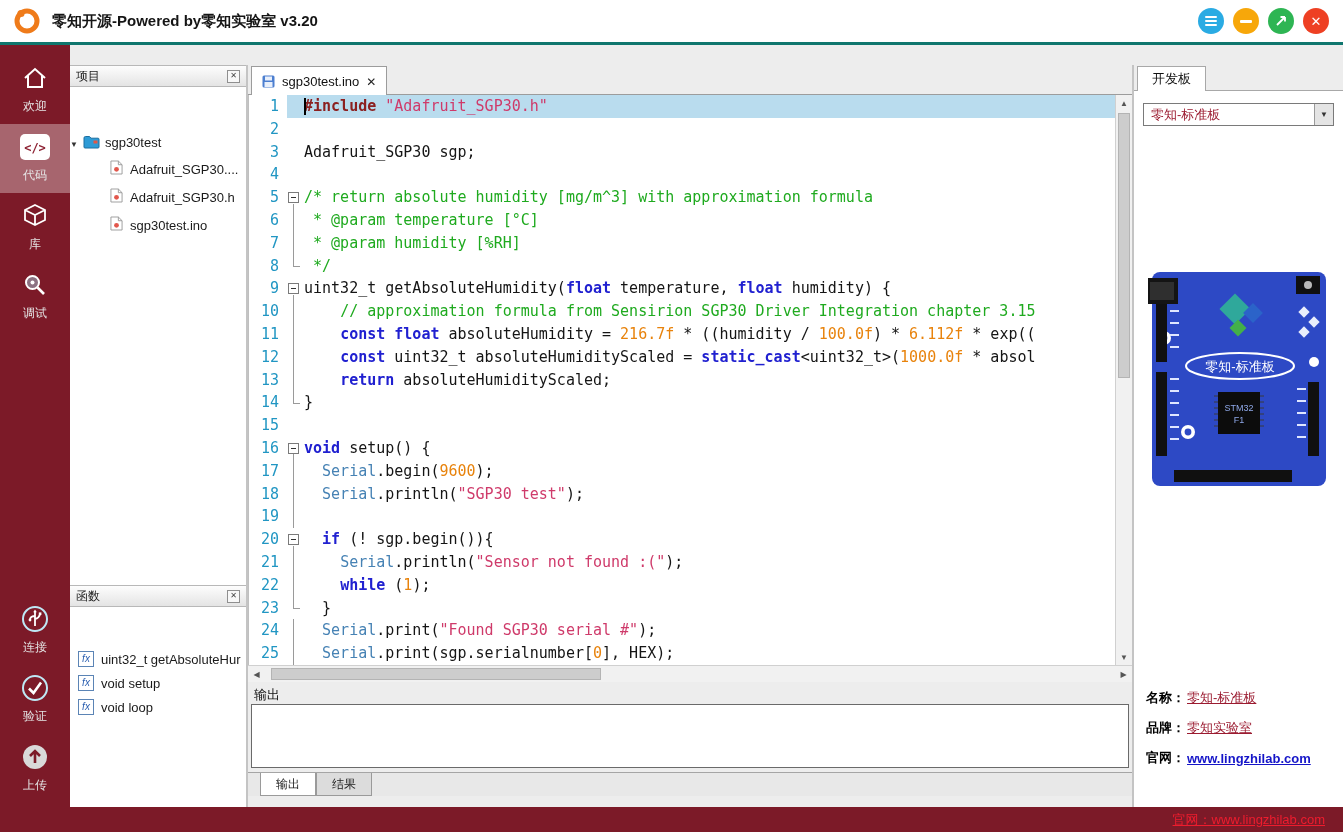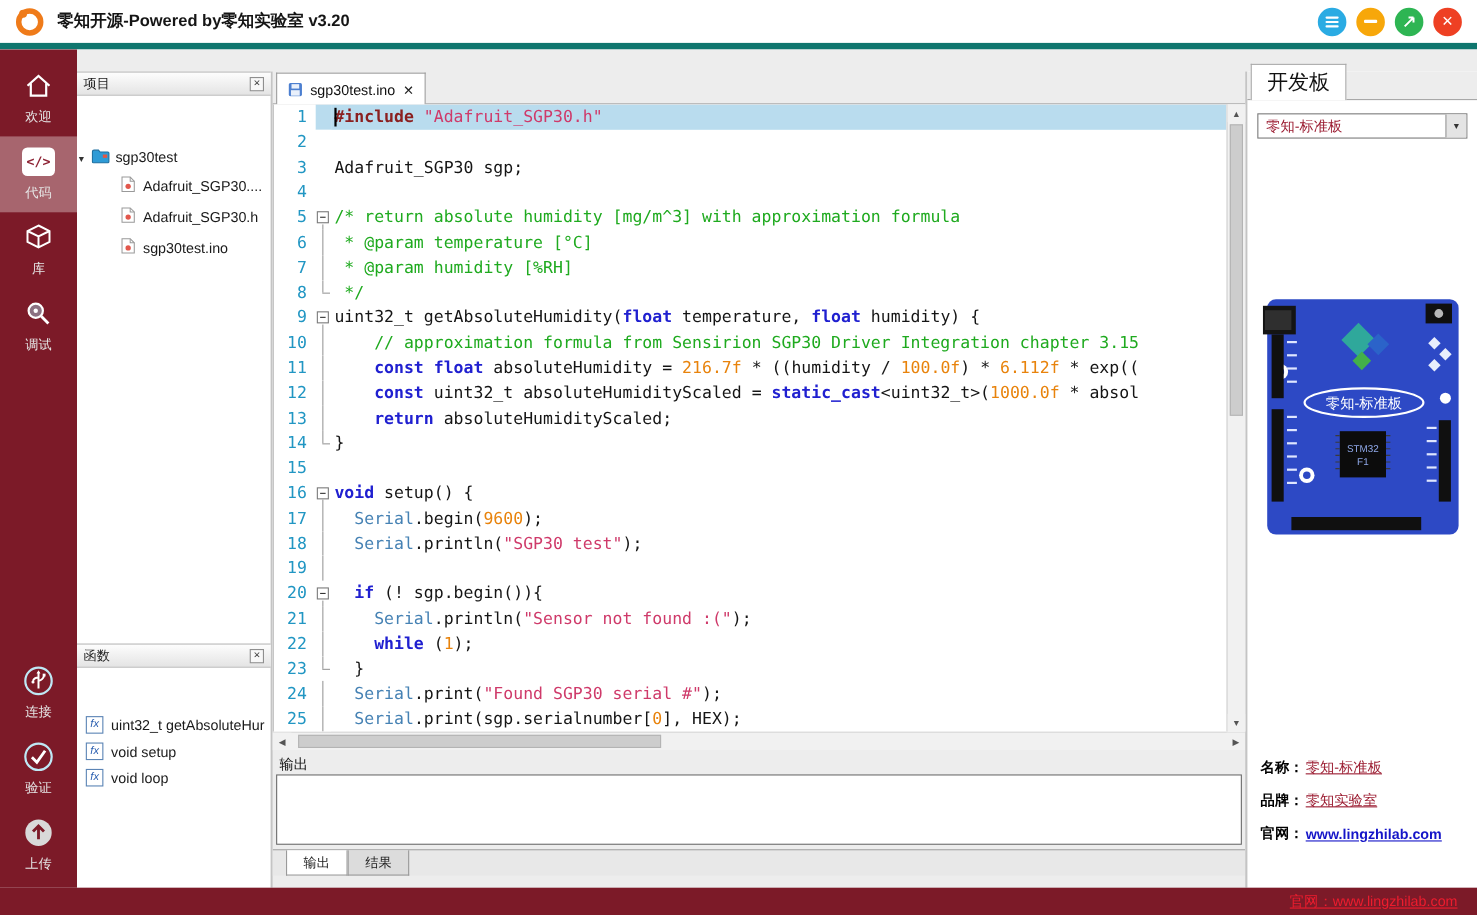--- a/index.html
+++ b/index.html
@@ -1,21 +1,21 @@
 <!DOCTYPE html>
 <html><head>
 <meta charset="utf-8">
 <style>
   * { box-sizing: border-box; margin: 0; padding: 0; }
   html,body { width:1343px; height:832px; overflow:hidden; }
   body { font-family:"Liberation Sans","DejaVu Sans",sans-serif; background:#ededed; }
   .app { width:1343px; height:832px; display:flex; flex-direction:column; }
 
   
-  .titlebar { height:45px; background:#ffffff; border-bottom:6px solid #0f766e; display:flex; align-items:center; padding:0 12px; flex:none; }
+  .titlebar { height:45px; background:#ffffff; border-bottom:3px solid #0f766e; display:flex; align-items:center; padding:0 12px; flex:none; }
   .logo { width:30px; height:30px; flex:none; }
   .title { margin-left:10px; font-size:15px; font-weight:bold; color:#151515; }
   .winbtns { margin-left:auto; display:flex; align-items:center; gap:9px; padding-right:2px; }
   .wbtn { width:26px; height:26px; border-radius:50%; display:flex; align-items:center; justify-content:center; cursor:pointer; }
   .wbtn.menu { background:#2aabe3; }
   .wbtn.min  { background:#f7a70a; }
   .wbtn.grn  { background:#2eb553; }
   .wbtn.cls  { background:#ee4023; }
   .hbars i { display:block; width:12px; height:2px; background:#fff; border-radius:1px; margin:2px 0; }
   .minbar { display:block; width:12px; height:3px; background:#fff; border-radius:1px; }
@@ -93,21 +93,21 @@
   
   .output-label { height:22px; flex:none; font-size:13px; color:#111; padding:4px 0 0 6px; }
   .output-box { height:64px; flex:none; margin:0 3px; background:#fff; border:1px solid #6a6a6a; }
   .output-tabs { height:24px; flex:none; margin-top:4px; border-top:1px solid #a5a5a5; background:#e8e8e8; display:flex; padding-left:12px; }
   .otab { padding:3px 15px 0; font-size:12px; color:#222; background:#dcdcdc; border:1px solid #9a9a9a; border-top:none; cursor:pointer; }
   .otab.active { background:#ffffff; }
 
   
   .rightcol { width:211px; flex:none; margin-top:20px; background:#ffffff; border-left:2px solid #c4c4c4; display:flex; flex-direction:column; }
   .rtabbar { height:26px; flex:none; background:#ededed; border-bottom:1px solid #a8a8a8; display:flex; align-items:flex-end; padding-left:3px; }
-  .rtab { background:#fff; border:1px solid #a8a8a8; border-bottom:none; padding:3px 14px; font-size:19px; color:#111; position:relative; top:1px; cursor:pointer; }
+  .rtab { background:#fff; border:1px solid #a8a8a8; border-bottom:none; padding:3px 14px; font-size:13px; color:#111; position:relative; top:1px; cursor:pointer; }
   .dropdown { margin:12px 9px 0; height:23px; flex:none; border:1px solid #7a7a7a; background:#fff; display:flex; align-items:center; cursor:pointer; }
   .dd-value { flex:1; padding-left:7px; font-size:13px; color:#9b1b30; white-space:nowrap; overflow:hidden; }
   .dd-btn { width:19px; align-self:stretch; background:#e4e4e4; border-left:1px solid #9a9a9a; display:flex; align-items:center; justify-content:center; }
   .dd-btn::before { content:"▼"; font-size:8px; color:#333; }
   .board-figure { margin:116px auto 0; flex:none; }
   .board-info { margin-top:auto; padding:0 0 34px 12px; }
   .info-row { height:30px; display:flex; align-items:center; font-size:13px; }
   .info-label { color:#000; font-weight:bold; }
   .info-value { color:#9b1b30; text-decoration:underline; margin-left:2px; cursor:pointer; }
   .info-value.link { color:#1515c8; font-weight:bold; }

